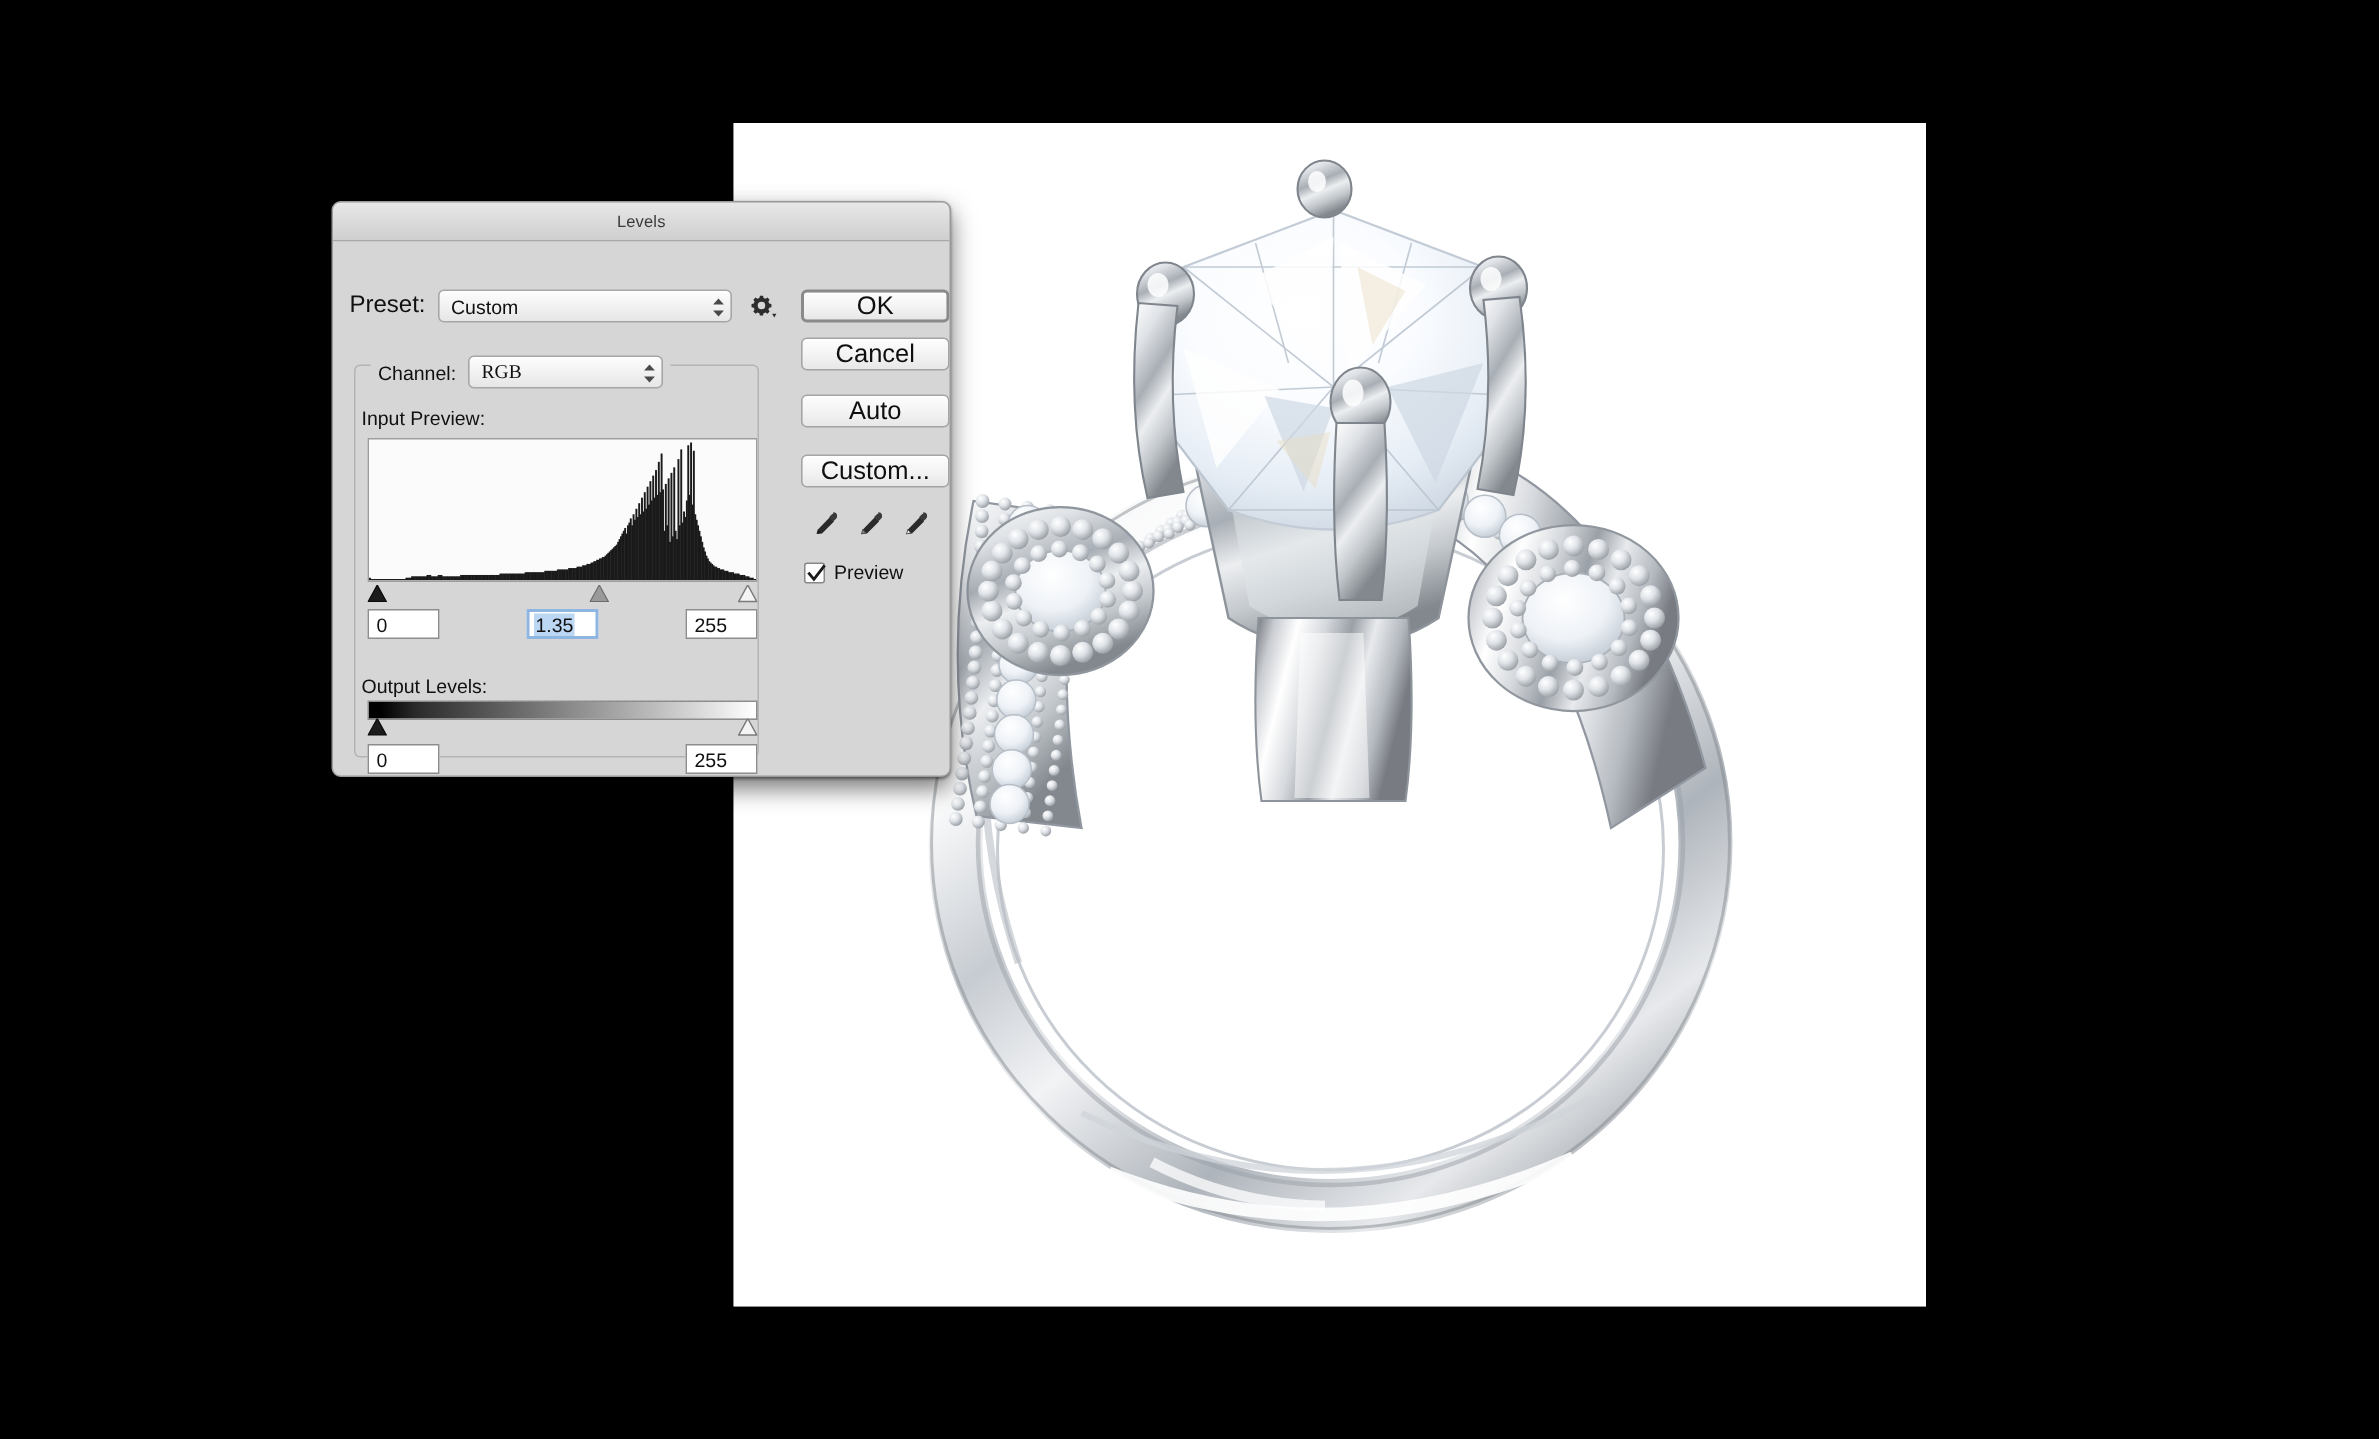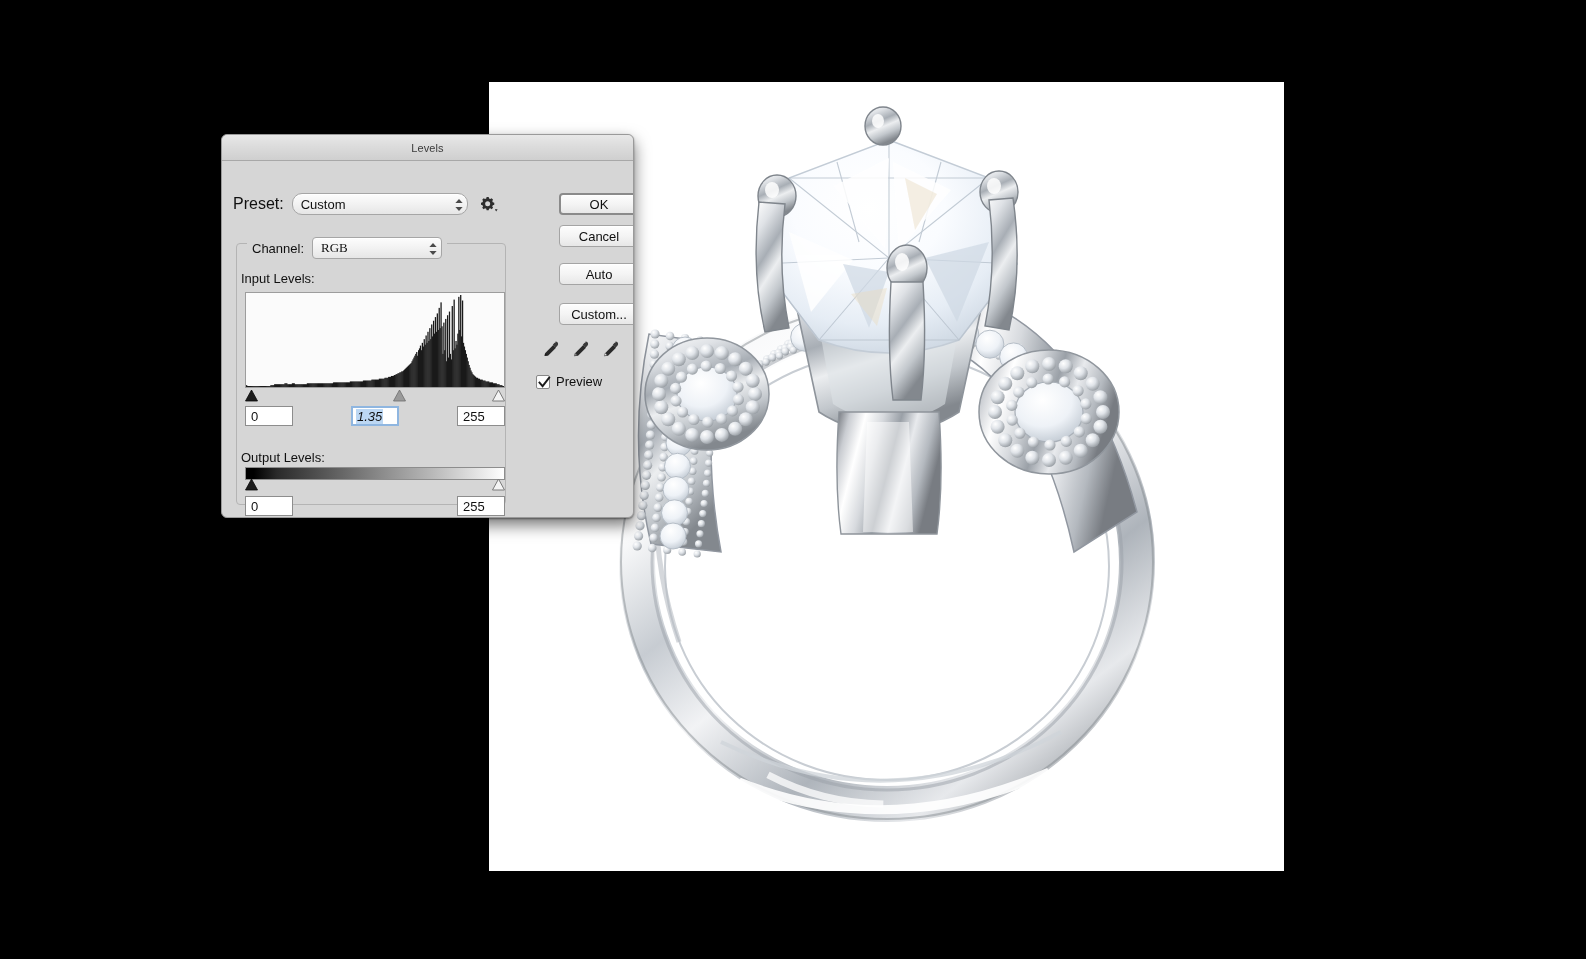--- a/index.html
+++ b/index.html
@@ -103,21 +103,21 @@
     flex: 1;
     white-space: nowrap;
   }
   .popup .stepper {
     width: 16px;
     height: 100%;
     position: relative;
     flex: 0 0 16px;
   }
   .popup .stepper svg { position: absolute; left: 3px; top: 4px; }
-  #preset-popup { width: 176px; border-radius: 10px; }
+  #preset-popup { width: 196px; }
   #channel-popup { width: 130px; font-family: Liberation Serif, serif; }
 
   .gear-btn {
     margin-left: 10px;
     width: 22px;
     height: 20px;
     display: flex;
     align-items: center;
     justify-content: center;
   }
@@ -204,47 +204,46 @@
     border: 1px solid #8d8d8d;
     box-sizing: border-box;
     font-size: 13px;
     color: #101010;
     display: flex;
     align-items: center;
     padding-left: 5px;
   }
   #in-black  { left: 23px;  top: 245px; width: 48px; }
   #in-gamma  { left: 129px; top: 245px; width: 48px;
-               border: 2px solid #8fb6e0; padding-left: 3px; font-style: italic; }
+               border: 2px solid #8fb6e0; padding-left: 3px; }
   #in-gamma .sel {
     background: #bcd7f3;
     color: #101010;
     padding: 0 1px;
   }
   #in-white  { left: 235px; top: 245px; width: 48px; }
   #out-black { left: 23px;  top: 335px; width: 48px; }
   #out-white { left: 235px; top: 335px; width: 48px; }
 
   
   .btn {
     position: absolute;
     left: 312px;
-    width: 80px;
+    width: 99px;
     height: 22px;
     border-radius: 4px;
     background: linear-gradient(to bottom, #fdfdfd 0%, #f4f4f4 50%, #e7e7e7 100%);
     border: 1px solid #a4a4a4;
     box-sizing: border-box;
     display: flex;
     align-items: center;
     justify-content: center;
-    font-size: 13px;
+    font-size: 17px;
     color: #0f0f0f;
     box-shadow: 0 1px 0 rgba(255,255,255,0.9) inset;
-    margin-left: 25px;
   }
   #btn-ok {
     top: 32px;
     border: 2px solid #8a8a8a;
   }
   #btn-cancel  { top: 64px; }
   #btn-auto    { top: 102px; }
   #btn-options { top: 142px; }
 
   #eyedroppers {
@@ -816,21 +815,21 @@
         <span class="popup-value">RGB</span>
         <span class="stepper">
           <svg width="10" height="14" viewBox="0 0 10 14">
             <path d="M5 1 L8.6 5 L1.4 5 Z" fill="#4a4a4a"></path>
             <path d="M5 13 L1.4 9 L8.6 9 Z" fill="#4a4a4a"></path>
           </svg>
         </span>
       </div>
     </div>
 
-    <span class="section-label" id="input-levels-label">Input Levels:</span>
+    <span class="section-label" id="input-levels-label">Input Preview:</span>
 
     <div id="histogram-box">
       <svg id="histogram-svg" viewBox="0 0 258 94" preserveAspectRatio="none">
           <rect x="0.00" y="92.16" width="1.28" height="1.84" fill="#1a1a1a"></rect>
           <rect x="0.93" y="93.00" width="1.28" height="1.00" fill="#1a1a1a"></rect>
           <rect x="1.87" y="93.00" width="1.28" height="1.00" fill="#1a1a1a"></rect>
           <rect x="2.80" y="93.00" width="1.28" height="1.00" fill="#1a1a1a"></rect>
           <rect x="3.74" y="93.00" width="1.28" height="1.00" fill="#1a1a1a"></rect>
           <rect x="4.67" y="93.00" width="1.28" height="1.00" fill="#1a1a1a"></rect>
           <rect x="5.61" y="93.00" width="1.28" height="1.00" fill="#1a1a1a"></rect>

